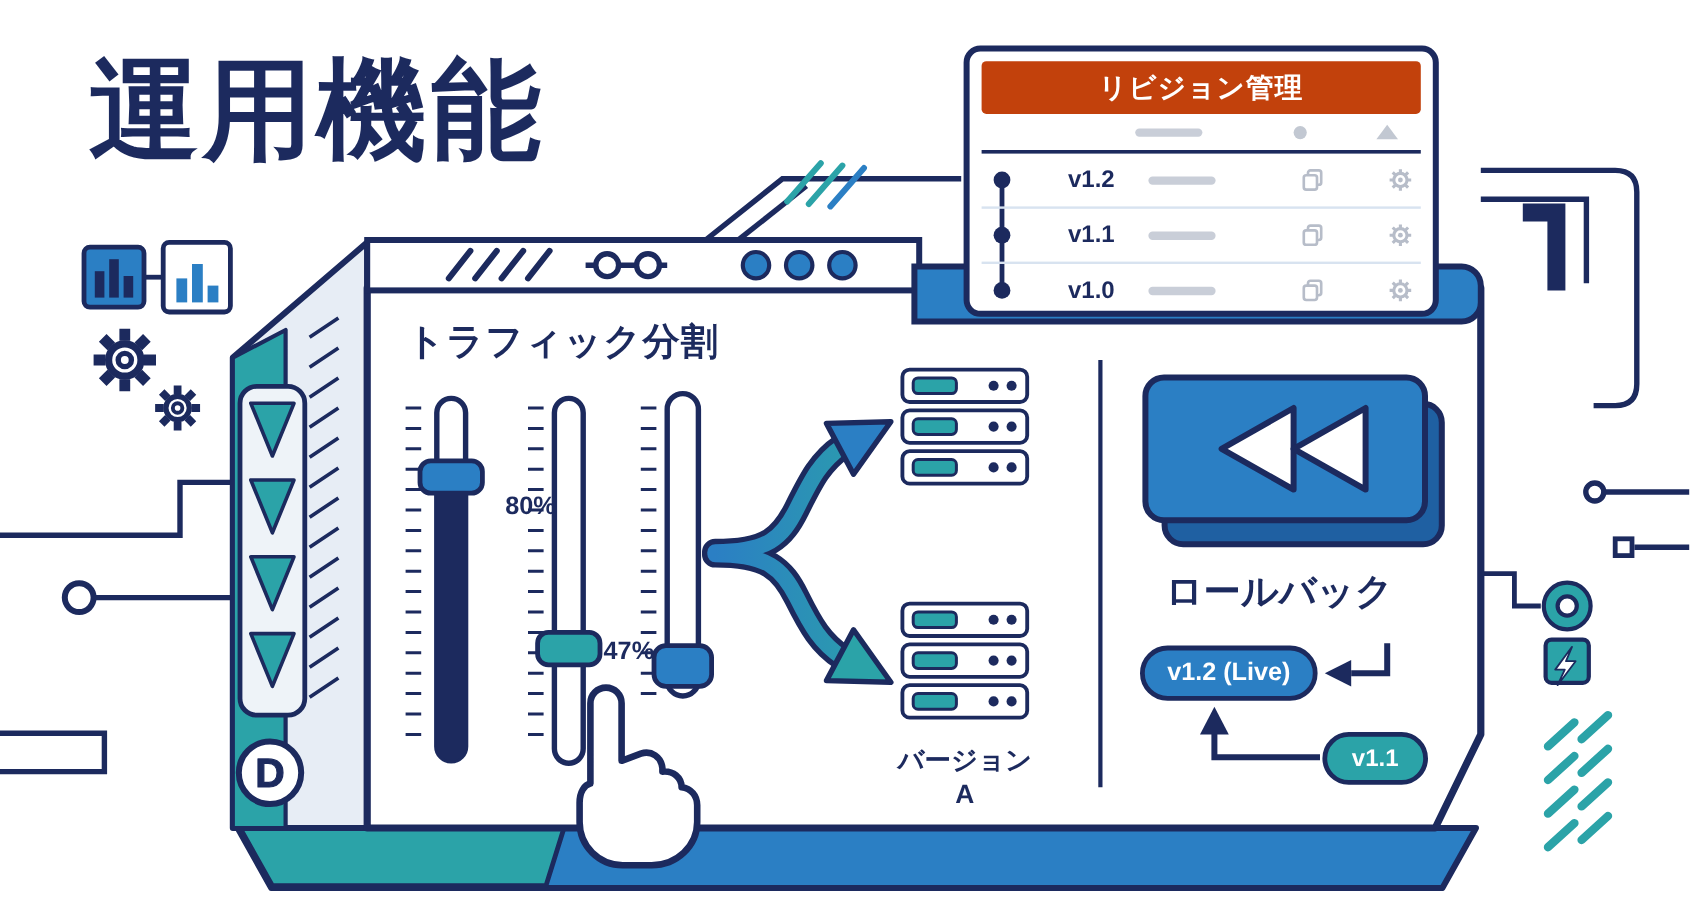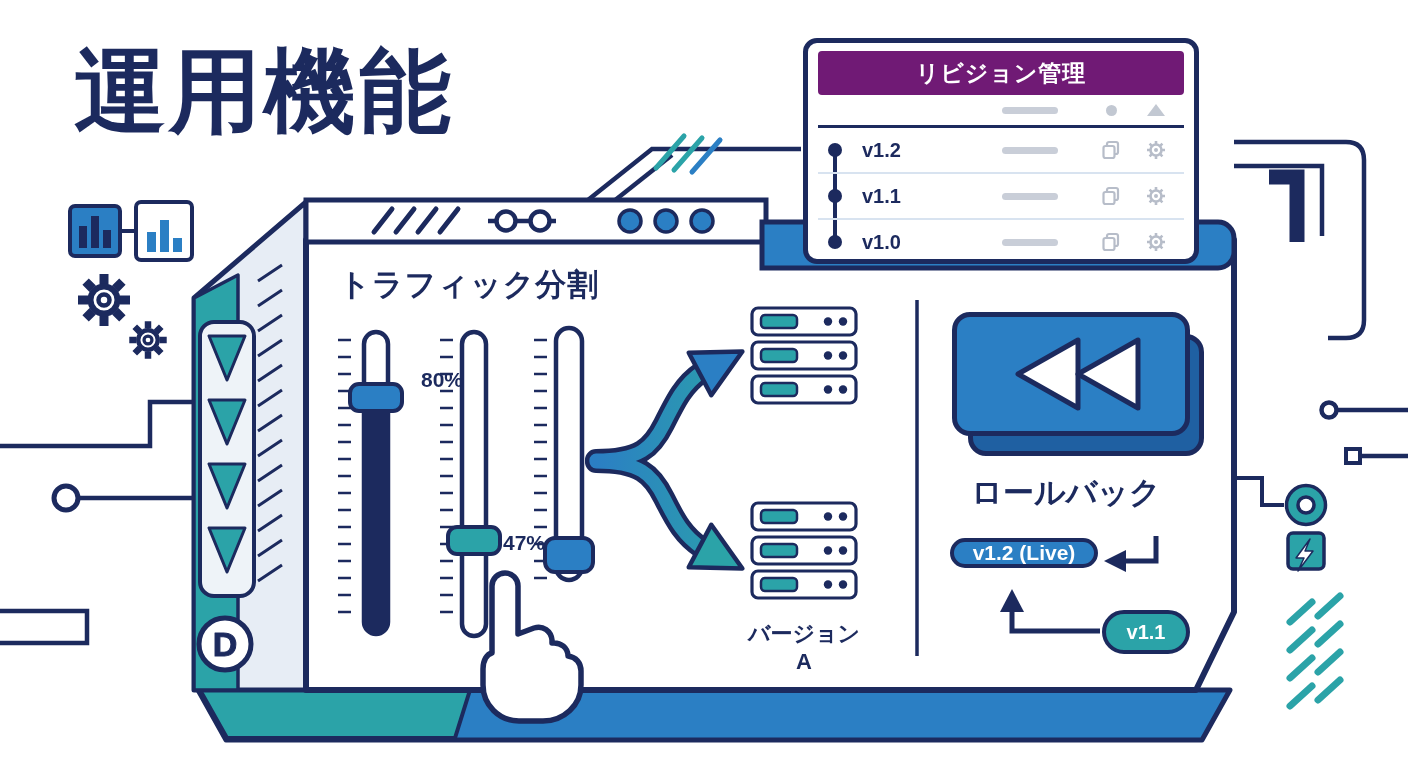--- a/index.html
+++ b/index.html
@@ -3,40 +3,40 @@
 <meta charset="utf-8">
 <style>
   html,body{margin:0;padding:0;background:#ffffff;}
   .canvas{position:relative;width:1408px;height:768px;overflow:hidden;background:#fff;
           font-family:"Liberation Sans","DejaVu Sans",sans-serif;color:#1c2a5e;}
   .bg-svg{position:absolute;left:0;top:0;z-index:0;}
   .abs{position:absolute;z-index:2;}
   .main-title{left:62px;top:18px;font-size:92px;font-weight:900;letter-spacing:3px;margin:12px;color:#1c2a5e;}
   .traffic-title{left:339px;top:264px;font-size:31px;font-weight:800;letter-spacing:1px;}
   .pct{font-size:21px;font-weight:700;}
-  .pct-80{left:405px;top:368px;padding-left:16px;}
+  .pct-80{left:405px;top:410px;padding-left:16px;}
   .pct-20{left:503px;top:531px;}
   .server-label{width:124px;text-align:center;font-size:22px;font-weight:700;}
   .label-a{left:742px;top:422px;}
   .label-b{left:742px;top:619px;}
   .rollback-shadow{left:968px;top:334px;width:226px;height:112px;background:#1f60a2;
                    border:5px solid #1c2a5e;border-radius:18px;z-index:1;}
   .rollback-btn{left:952px;top:312px;width:228px;height:114px;background:#2b7fc4;
                 border:5px solid #1c2a5e;border-radius:18px;display:flex;align-items:center;justify-content:center;cursor:pointer;}
   .rollback-label{left:936px;top:472px;width:260px;text-align:center;font-size:31px;font-weight:700;}
   .pill{display:flex;align-items:center;justify-content:center;color:#fff;font-weight:700;
         border:4px solid #1c2a5e;border-radius:26px;box-sizing:border-box;}
-  .pill-live{left:950px;top:538px;width:148px;height:30px;background:#2b7fc4;font-size:21px;}
+  .pill-live{left:950px;top:538px;width:148px;height:46px;background:#2b7fc4;font-size:21px;}
   .pill-prev{left:1102px;top:610px;width:88px;height:44px;background:#2ba3a8;font-size:20px;}
   
   .revision-panel{left:803px;top:38px;width:396px;height:226px;background:#fff;
                   border:5px solid #1c2a5e;border-radius:14px;box-sizing:border-box;padding:8px 10px 0;}
-  .revision-header{height:44px;background:#701a75;border-radius:4px;color:#fff;font-size:23px;font-weight:700;
+  .revision-header{height:44px;background:#c2410c;border-radius:4px;color:#fff;font-size:23px;font-weight:700;
                    display:flex;align-items:center;justify-content:center;letter-spacing:1px;}
-  .rev-grid{display:grid;grid-template-columns:38px 1fr 86px 46px 44px;align-items:center;padding:0 6px;}
+  .rev-grid{display:grid;grid-template-columns:38px 1fr 86px 46px 44px;align-items:center;padding:0 6px;gap:28px;}
   .revision-toolbar{height:30px;border-bottom:3px solid #1c2a5e;}
   .dash{width:56px;height:7px;border-radius:4px;background:#c9ced8;justify-self:start;}
   .dot-icon{width:11px;height:11px;border-radius:50%;background:#c2c8d2;justify-self:center;}
   .tri-icon{width:0;height:0;border-left:9px solid transparent;border-right:9px solid transparent;
             border-bottom:12px solid #c2c8d2;justify-self:center;}
   .revision-rows{position:relative;}
   .timeline-line{position:absolute;left:15px;top:22px;width:4px;height:88px;background:#1c2a5e;}
   .revision-row{height:44px;border-bottom:2px solid #d8e3f0;cursor:pointer;position:relative;}
   .revision-row:last-child{border-bottom:none;}
   .timeline-dot{width:14px;height:14px;border-radius:50%;background:#1c2a5e;justify-self:start;margin-left:4px;}

